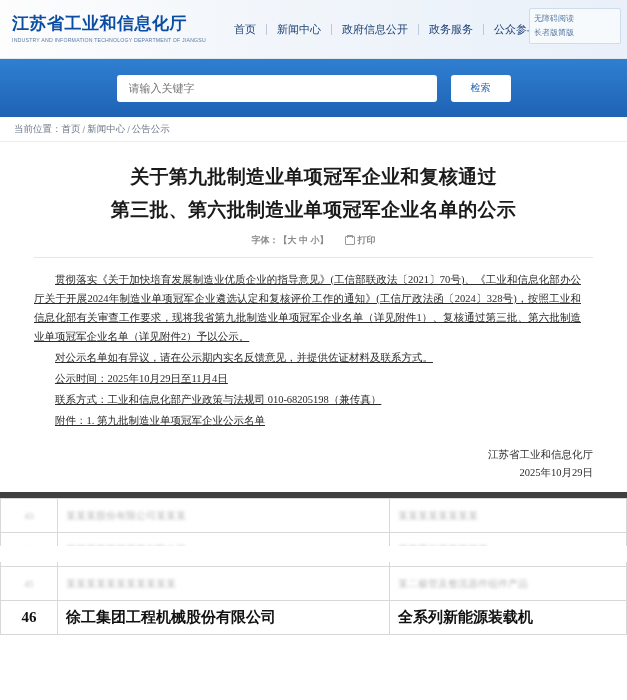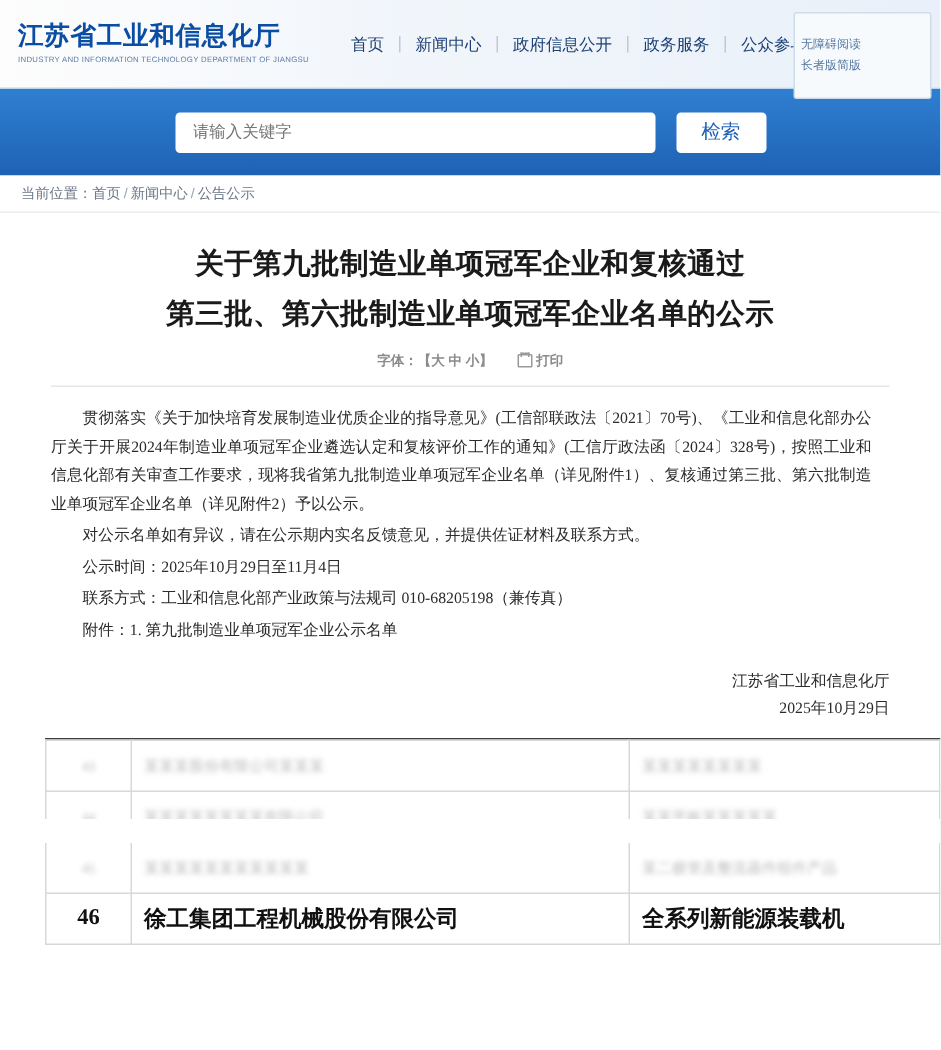--- a/index.html
+++ b/index.html
@@ -73,21 +73,21 @@
     position: absolute;
     right: 6px;
     top: 8px;
     width: 92px;
     border: 1px solid #cfdcea;
     border-radius: 2px;
     background: #f7fafd;
     font-size: 8px;
     color: #5577a0;
     line-height: 14px;
-    padding: 14px 4px;
+    padding: 3px 4px;
     box-sizing: border-box;
     overflow: hidden;
     white-space: nowrap;
   }
 
   
   .searchband {
     height: 58px;
     background: linear-gradient(to bottom, #2f7fd1, #1f62b4);
     display: flex;
@@ -107,21 +107,21 @@
     box-sizing: border-box;
     outline: none;
     font-family: "Liberation Sans", sans-serif;
   }
   .search-btn {
     width: 60px;
     height: 27px;
     background: #fff;
     border: none;
     border-radius: 3px;
-    font-size: 13px;
+    font-size: 10px;
     color: #1f62b4;
     cursor: pointer;
     font-family: "Liberation Sans", sans-serif;
   }
 
   
   .breadcrumb {
     height: 24px;
     display: flex;
     align-items: center;
@@ -191,37 +191,36 @@
     border-top: 1px solid #e6e6e6;
   }
   .body {
     margin-top: 12px;
     font-family: "Liberation Serif", serif;
     font-size: 10.5px;
     line-height: 19px;
     color: #2b2b2b;
     text-align: justify;
   }
-  .body p { margin: 0 12px 2px 0; }
+  .body p { margin: 0 12px 2px 0; text-decoration: underline; }
   .body p.indent { text-indent: 21px; }
   .body p.sub { text-indent: 42px; }
   .signature {
     margin-top: 16px;
     text-align: right;
     font-family: "Liberation Serif", serif;
     font-size: 10.5px;
     line-height: 18px;
     color: #2b2b2b;
   }
 
   
   .table-wrap {
     margin-top: 10px;
-    border-top: 1px solid #404040;
-    margin-left: 30px;
+    border-top: 6px solid #404040;
   }
   table.list {
     width: 100%;
     border-collapse: collapse;
     table-layout: fixed;
   }
   table.list td {
     border: 1px solid #d8d8d8;
     height: 33px;
     padding: 0 8px;

